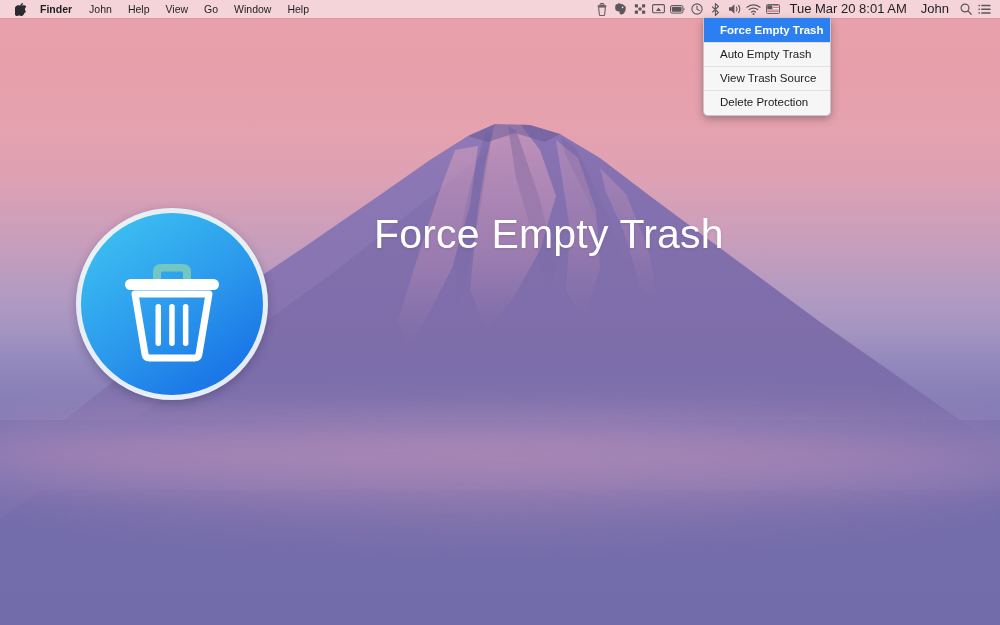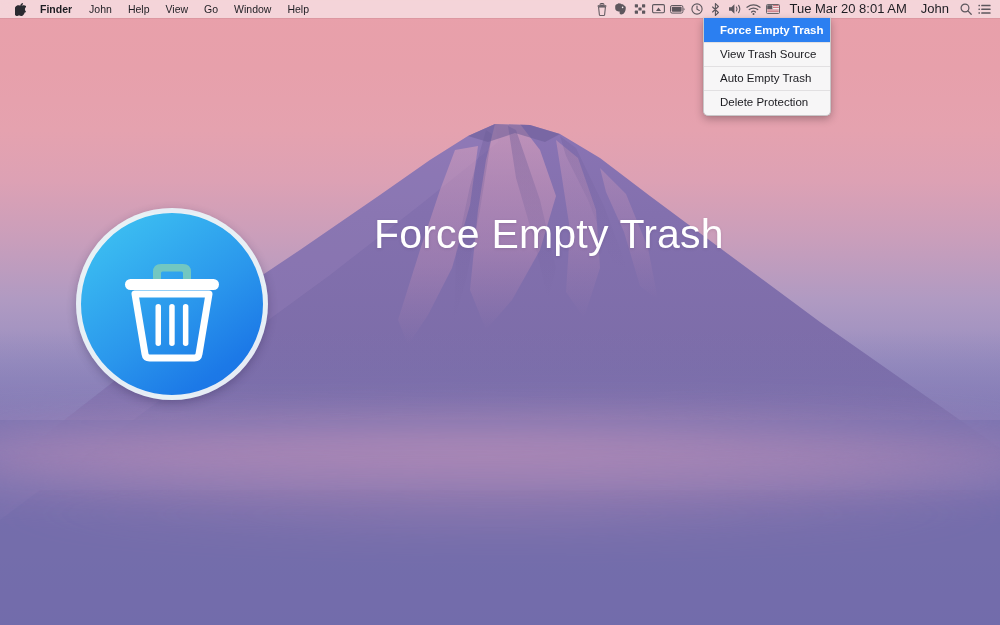--- a/index.html
+++ b/index.html
@@ -383,18 +383,18 @@
             <rect x="0.4" y="8.2" width="1.6" height="1.5" rx=".4"></rect>
             <rect x="3.2" y="8.2" width="9.4" height="1.5" rx=".5"></rect>
           </g>
         </svg>
       </div>
     </div>
   </div>
 
   <div class="menu">
     <div class="menu-item selected">Force Empty Trash</div>
+    <div class="menu-item">Auto Empty Trash</div>
     <div class="menu-item">View Trash Source</div>
-    <div class="menu-item">Auto Empty Trash</div>
     <div class="menu-item">Delete Protection</div>
   </div>
 
 </div>
 
 </body></html>

